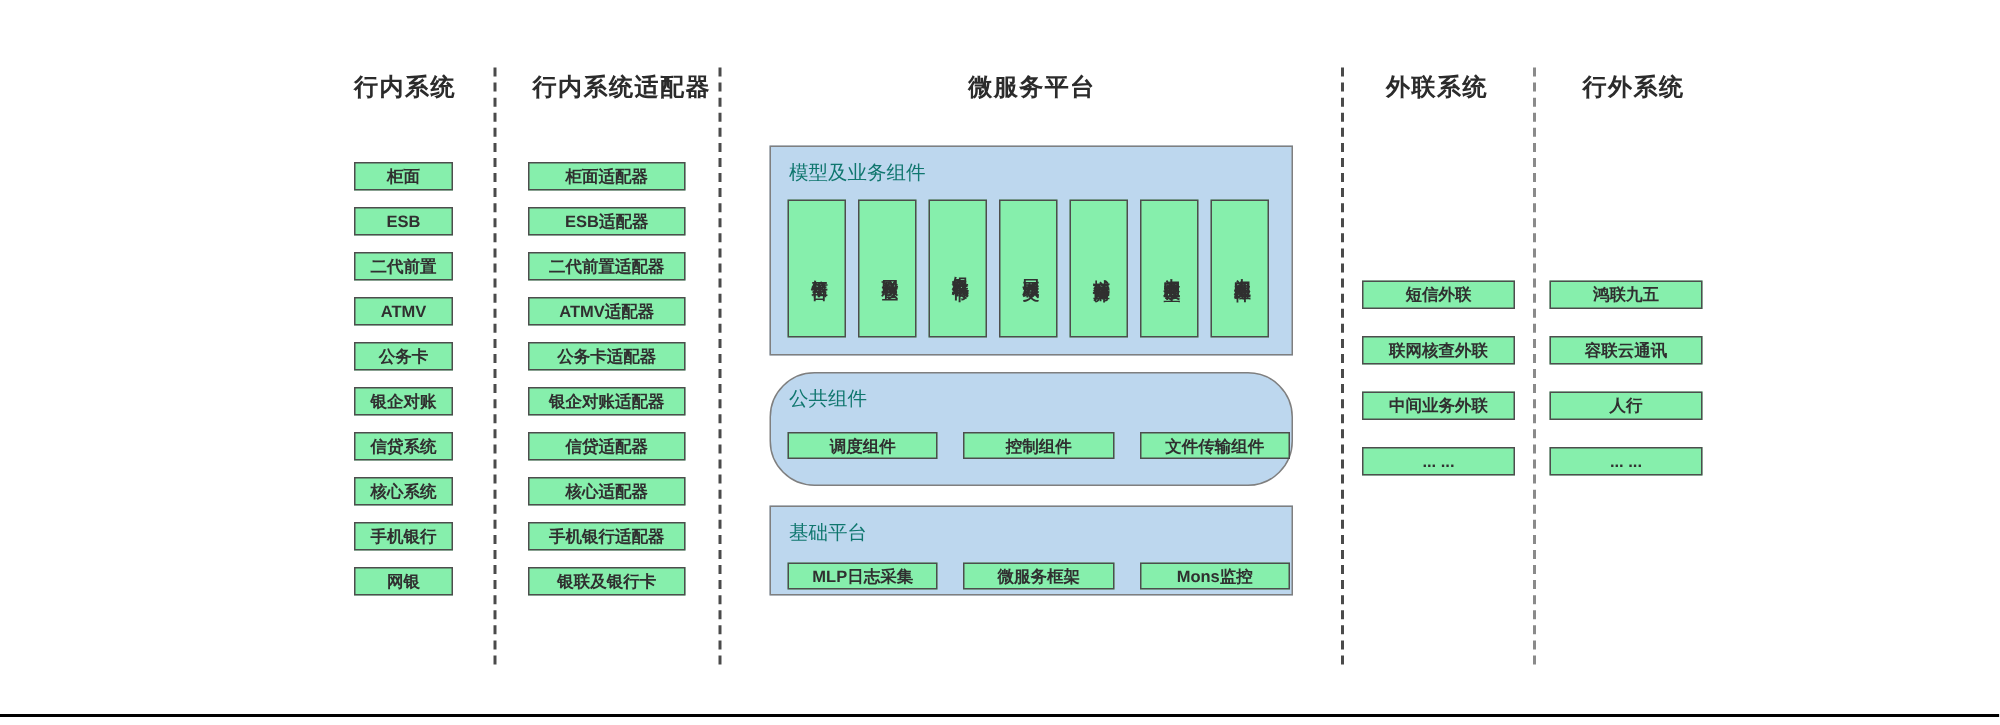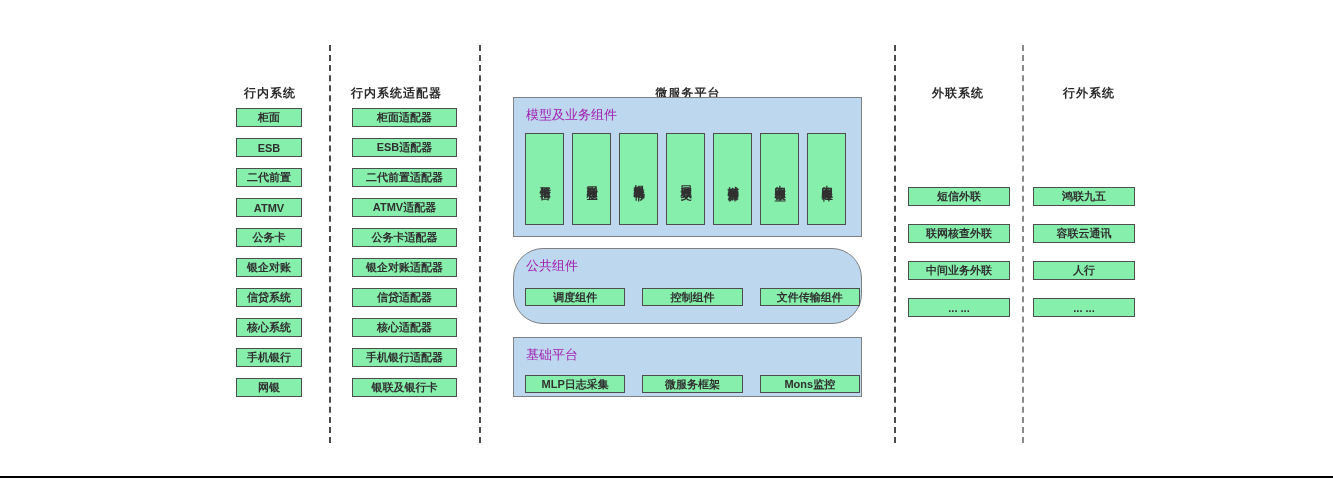--- a/index.html
+++ b/index.html
@@ -14,26 +14,25 @@
     height: 483px;
     background: #ffffff;
     overflow: hidden;
   }
   
   .col-header {
     position: absolute;
     top: 48px;
     height: 20px;
     text-align: center;
-    font-size: 12px;
+    font-size: 16px;
     font-weight: bold;
     color: #2b2b2b;
     letter-spacing: 1px;
     white-space: nowrap;
-    margin-top: 37px;
   }
   
   .vsep {
     position: absolute;
     top: 45px;
     height: 398px;
     width: 0;
     border-left: 2px dashed #4a4a4a;
   }
   .vsep.light { border-left-color: #8a8a8a; }
@@ -67,21 +66,21 @@
     width: 349px;
     background: #bdd7ee;
     border: 1px solid #7f7f7f;
     box-sizing: border-box;
   }
   .group-title {
     position: absolute;
     left: 12px;
     top: 8px;
     font-size: 13px;
-    color: #a21caf;
+    color: #0f766e;
     white-space: nowrap;
   }
   .vert-row {
     position: absolute;
     left: 11px;
     top: 35px;
     display: flex;
     gap: 8px;
   }
   .vert-row .node {
@@ -110,21 +109,21 @@
     height: 2px;
     background: #000000;
   }
 </style>
 </head>
 <body>
 
 <div id="canvas">
 
   <div class="col-header" style="left:200px; width:140px;">行内系统</div>
-  <div class="col-header" style="left:314px; width:165px;font-family:Liberation Serif, serif;">行内系统适配器</div>
+  <div class="col-header" style="left:332px; width:165px;font-family:Liberation Serif, serif;">行内系统适配器</div>
   <div class="col-header" style="left:588px; width:200px;">微服务平台</div>
   <div class="col-header" style="left:888px; width:140px;">外联系统</div>
   <div class="col-header" style="left:1019px; width:140px;">行外系统</div>
 
   <div class="vsep" style="left:329px;"></div>
   <div class="vsep" style="left:479px;"></div>
   <div class="vsep" style="left:894px;"></div>
   <div class="vsep light" style="left:1022px;"></div>
 
   <div class="node-stack stack-tight" style="left:236px; top:108px; width:66px;">

